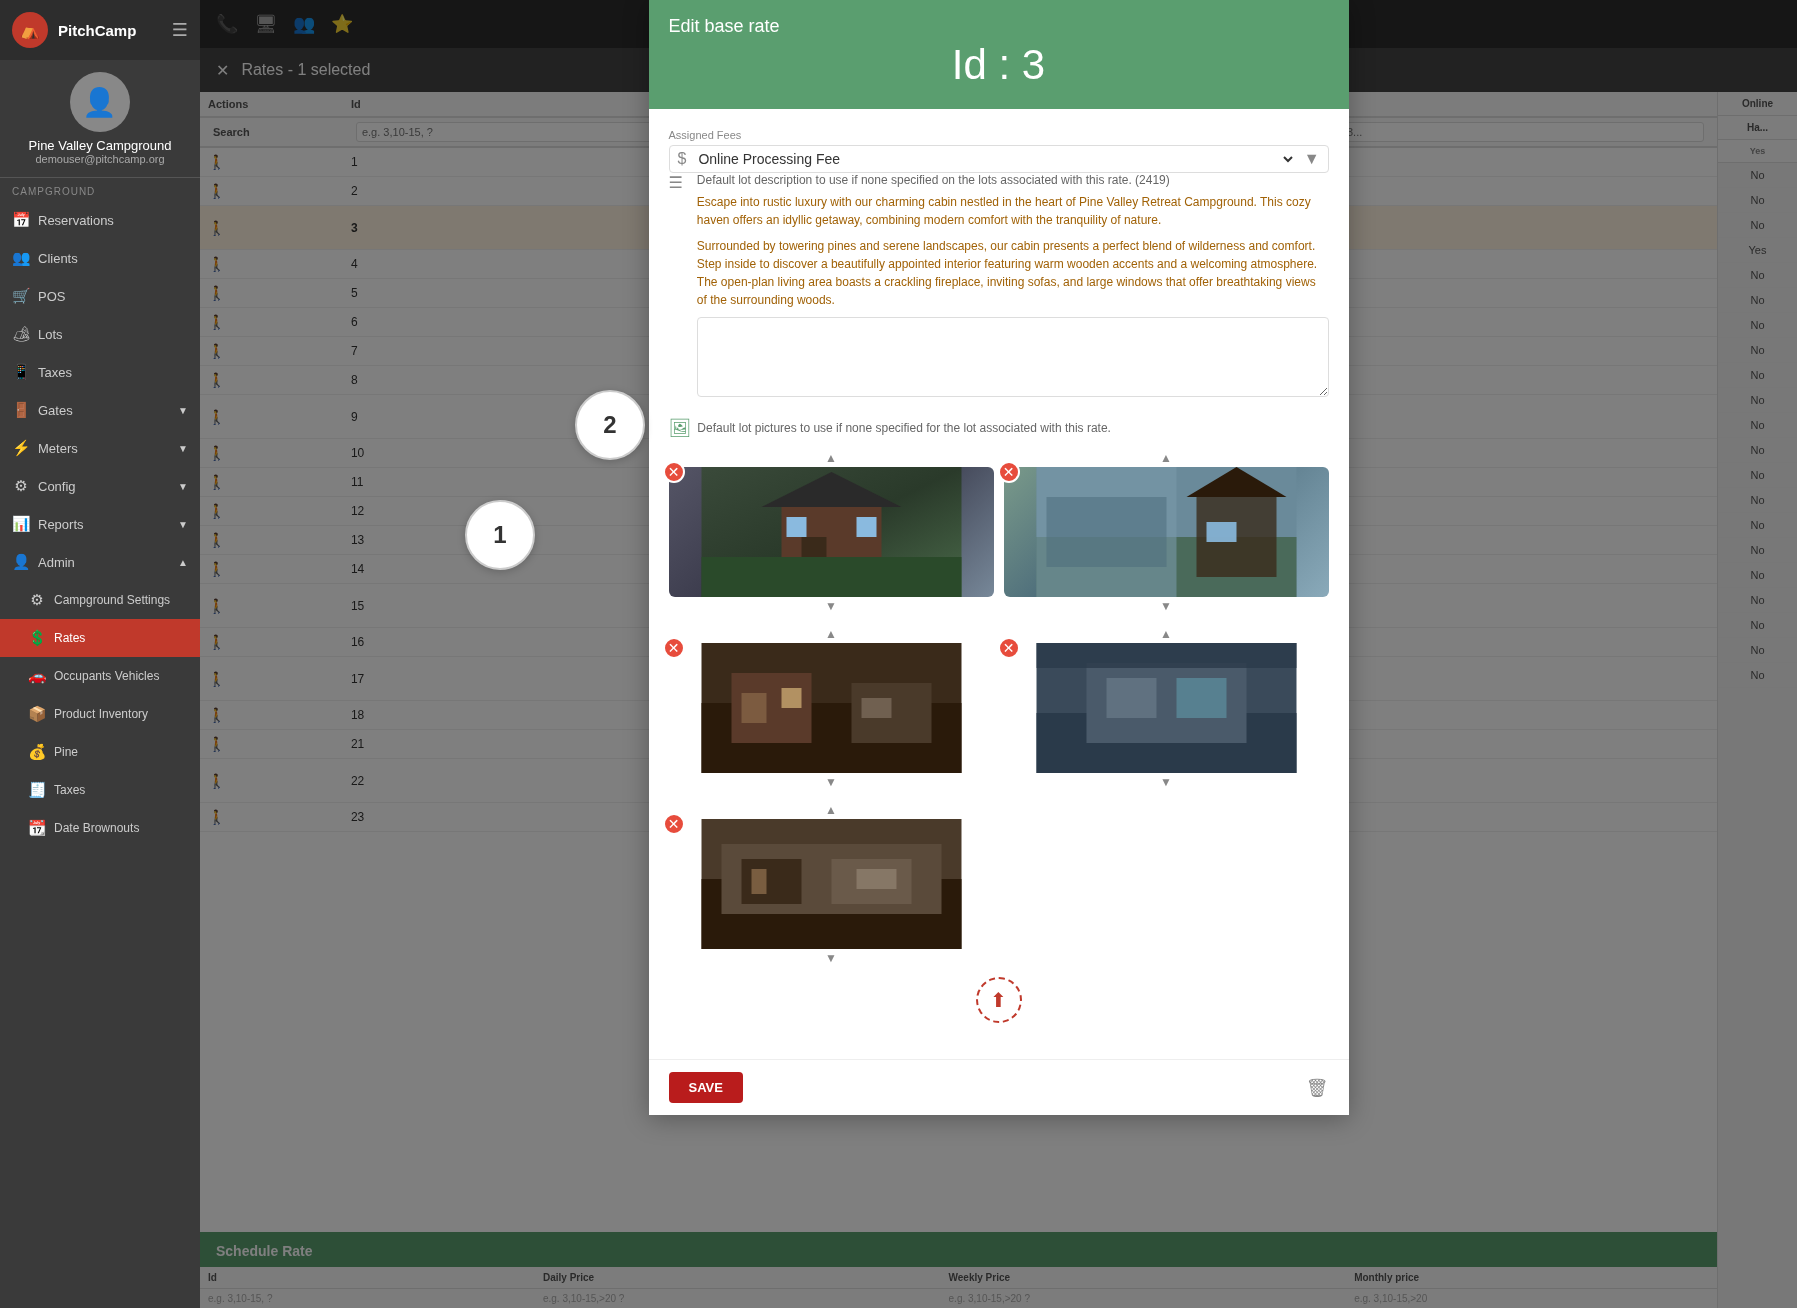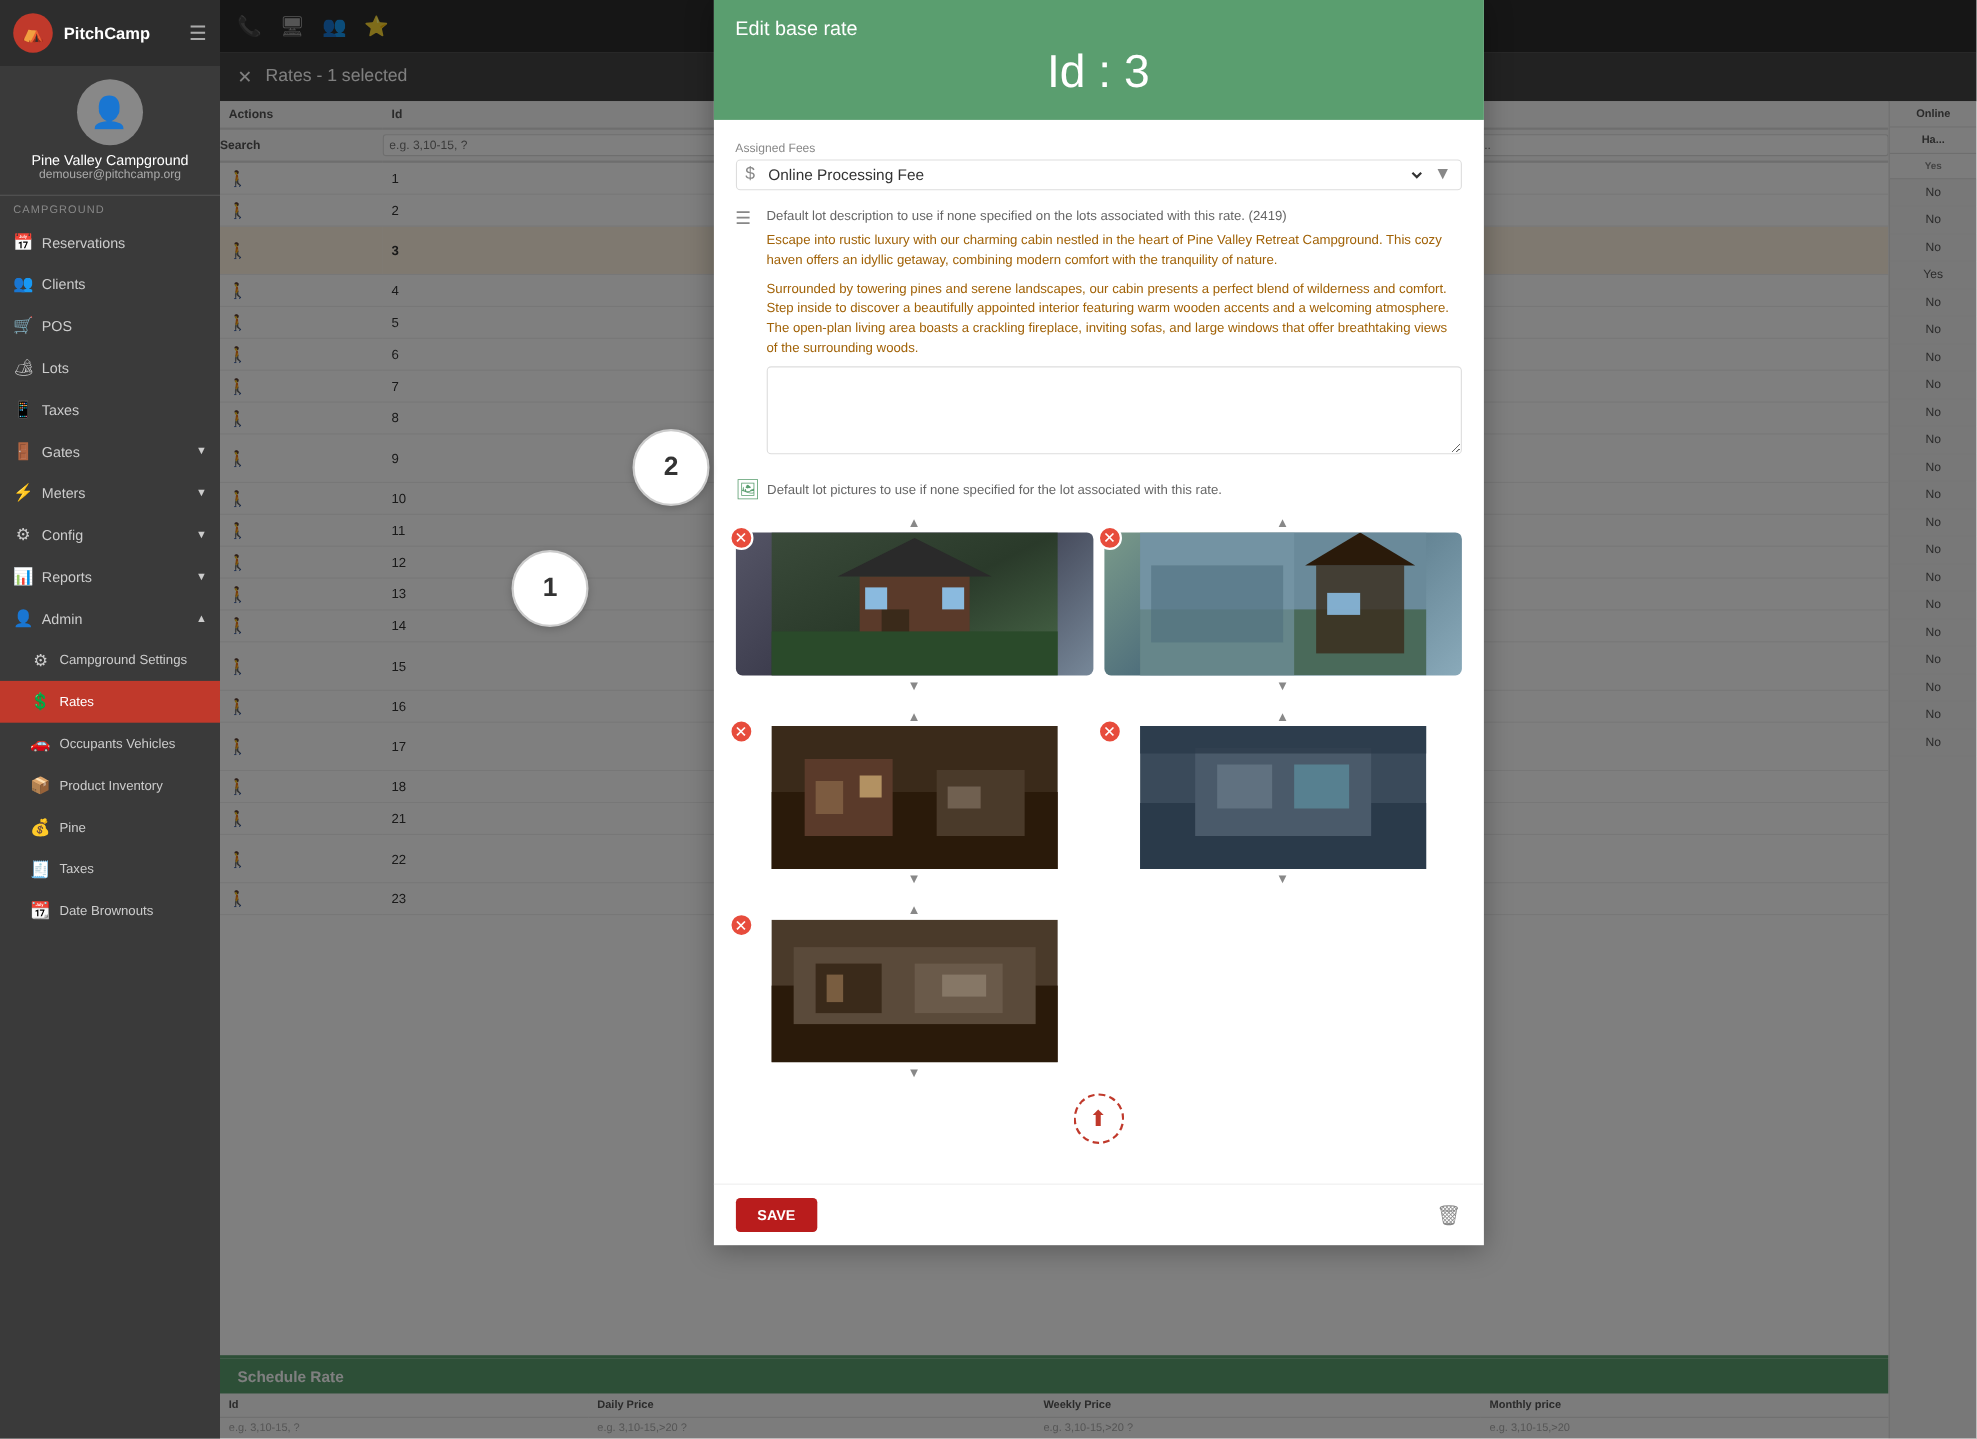--- a/index.html
+++ b/index.html
@@ -135,21 +135,21 @@
     }
     thead th {
       padding: 6px 8px;
       text-align: left;
       font-weight: 600;
       color: #555;
       border-bottom: 2px solid #ddd;
       font-size: 11px;
     }
     thead .search-row th {
-      padding: 4px 0;
+      padding: 4px 13px;
     }
     thead .search-row input {
       width: 100%;
       border: 1px solid #ddd;
       border-radius: 3px;
       padding: 3px 5px;
       font-size: 11px;
       color: #666;
     }
     tbody tr {
@@ -220,21 +220,21 @@
       color: white;
     }
     .modal-header-title { font-size: 18px; font-weight: 500; }
     .modal-header-id { font-size: 42px; font-weight: 300; text-align: center; margin: 4px 0; }
     .modal-body {
       padding: 20px;
       overflow-y: auto;
       flex: 1;
     }
     .assigned-fees-section {
-      margin-bottom: 16px;
+      margin-bottom: 0;
     }
     .fees-label {
       font-size: 11px;
       color: #888;
       margin-bottom: 4px;
     }
     .fees-row {
       display: flex;
       align-items: center;
       gap: 8px;

